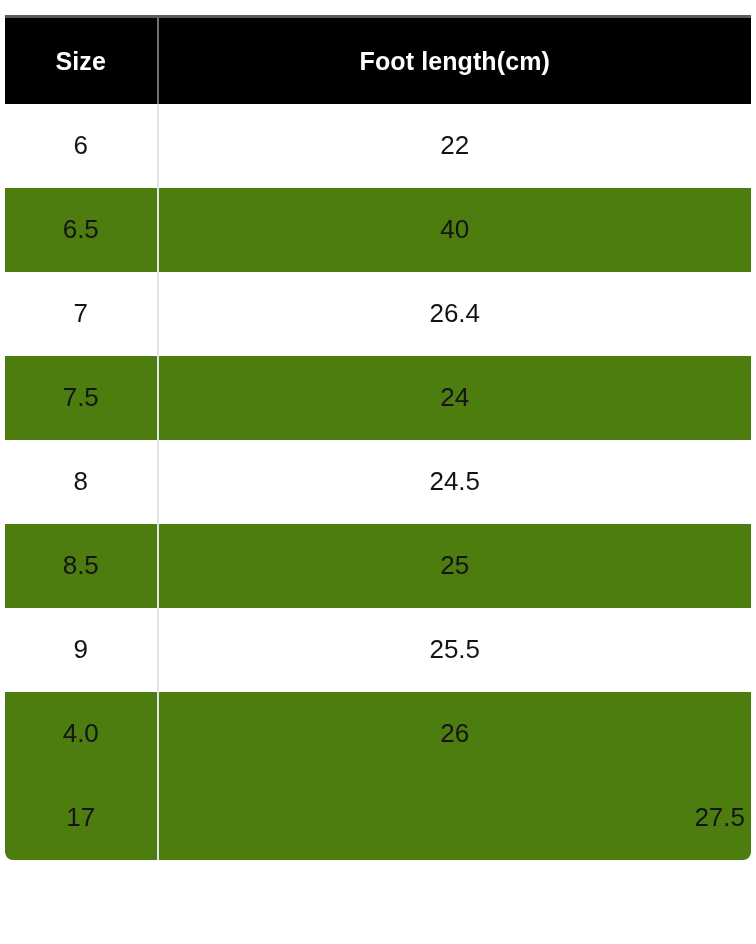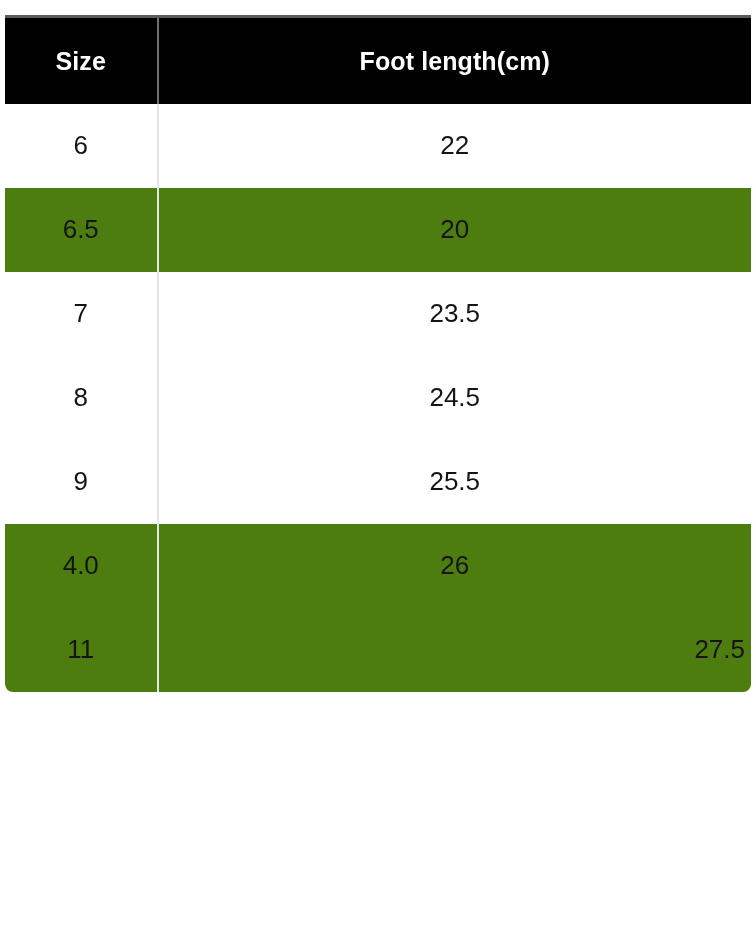--- a/index.html
+++ b/index.html
@@ -104,38 +104,46 @@
           <th class="th-len">Foot length(cm)</th>
         </tr>
       </thead>
       <tbody id="table-body">
           <tr class="row-odd">
             <td class="td-size">6</td>
             <td class="td-len">22</td>
           </tr>
           <tr class="row-even">
             <td class="td-size">6.5</td>
-            <td class="td-len">20</td>
+            <td class="td-len">40</td>
           </tr>
           <tr class="row-odd">
             <td class="td-size">7</td>
-            <td class="td-len">23.5</td>
+            <td class="td-len">26.4</td>
+          </tr>
+          <tr class="row-even">
+            <td class="td-size">7.5</td>
+            <td class="td-len">24</td>
           </tr>
           <tr class="row-odd">
             <td class="td-size">8</td>
             <td class="td-len">24.5</td>
+          </tr>
+          <tr class="row-even">
+            <td class="td-size">8.5</td>
+            <td class="td-len">25</td>
           </tr>
           <tr class="row-odd">
             <td class="td-size">9</td>
             <td class="td-len">25.5</td>
           </tr>
           <tr class="row-even">
             <td class="td-size">4.0</td>
             <td class="td-len">26</td>
           </tr>
           <tr class="row-even">
-            <td class="td-size">11</td>
+            <td class="td-size">17</td>
             <td class="td-len">27.5</td>
           </tr>
         </tbody>
     </table>
   </div>
 </div>
 
 </body></html>

